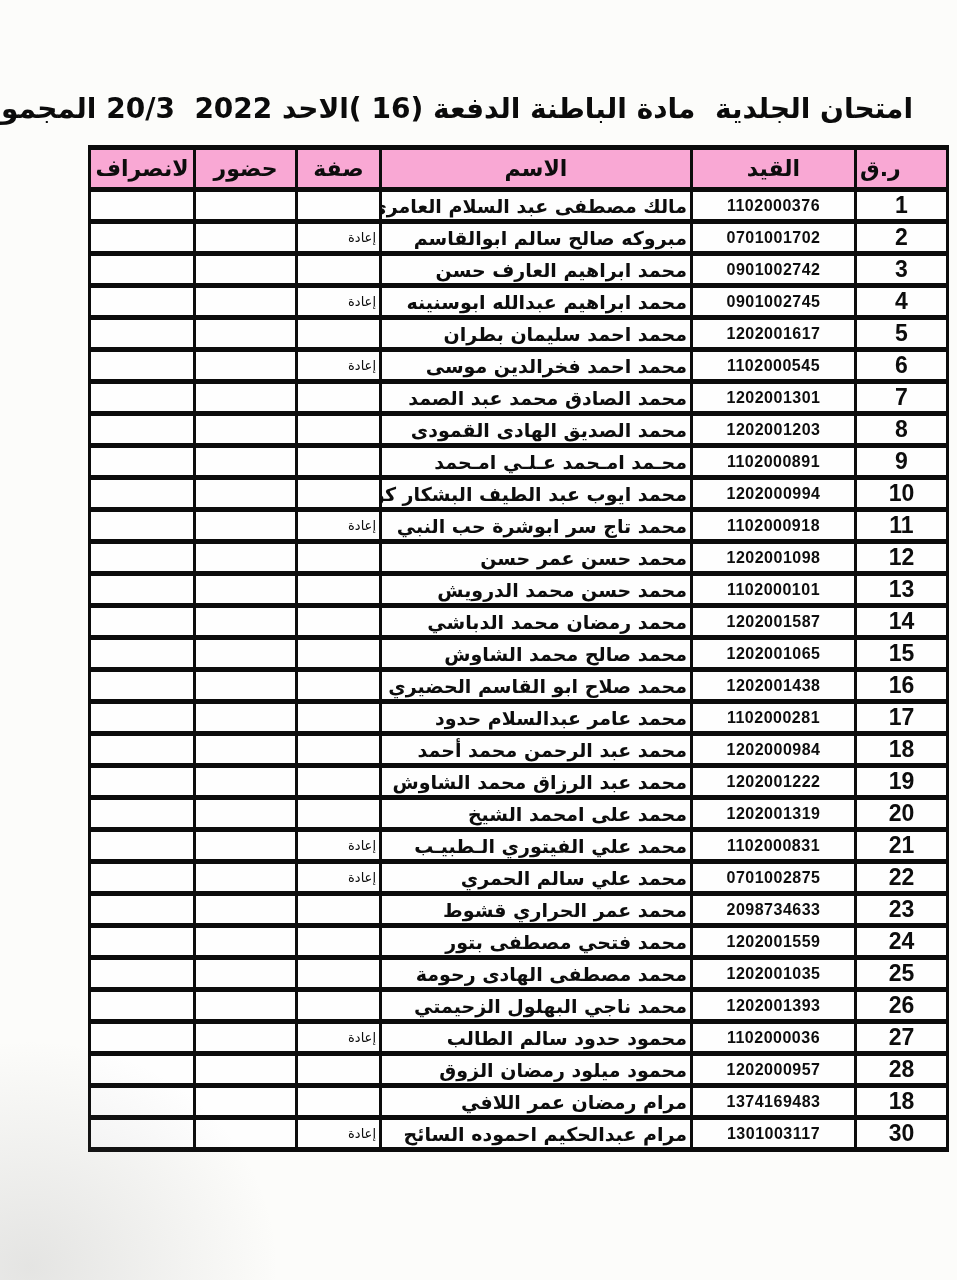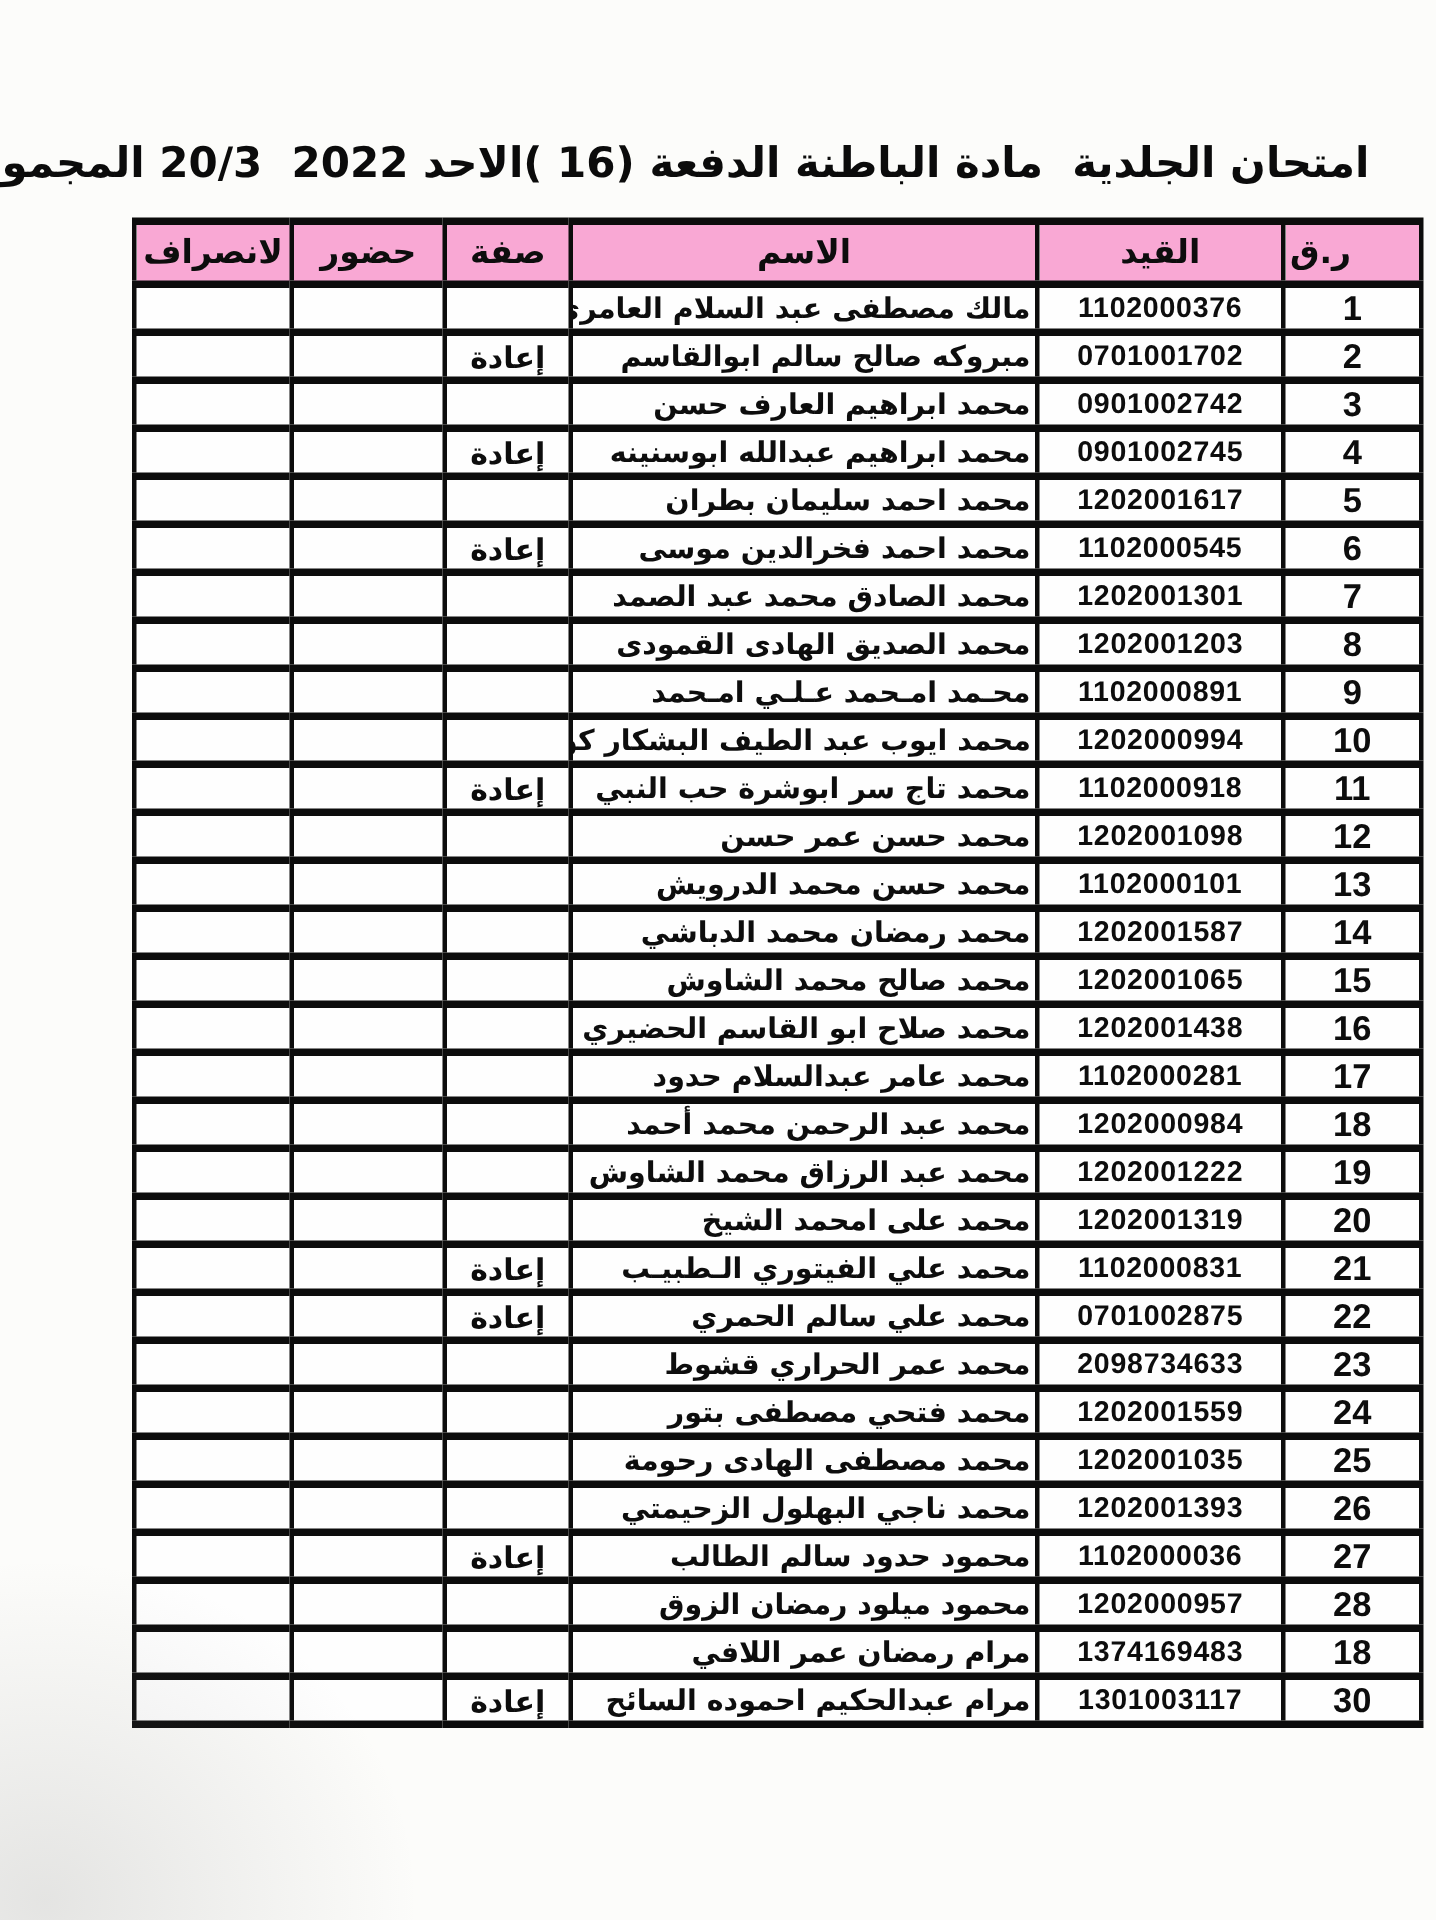--- a/index.html
+++ b/index.html
@@ -51,28 +51,28 @@
     text-align:center;
     font-family:"DejaVu Sans",sans-serif;
   }
   .sheet th.h-num{text-align:left;padding-right:18px;}
   .c-num{
     font-family:"Liberation Sans","DejaVu Sans",sans-serif;
     font-size:23px;font-weight:bold;text-align:center;
   }
   .c-id{
     font-family:"Liberation Sans","DejaVu Sans",sans-serif;
-    font-size:19px;font-weight:bold;text-align:center;letter-spacing:0.5px;
+    font-size:16px;font-weight:bold;text-align:center;letter-spacing:0.5px;
   }
   .c-name{
     font-size:19px;font-weight:bold;text-align:right;padding-right:4px;
     direction:rtl;
   }
   .c-status{
-    font-size:20px;font-weight:bold;text-align:center;direction:rtl;
+    font-size:13px;font-weight:normal;direction:rtl;
   }
   .c-att,.c-dep{background:#fff;}
   .sheet td{background:#fefefe;}
   .sheet th{background:#f9a8d4;}
 </style>
 </head>
 <body>
 
 <div class="title">امتحان الجلدية  مادة الباطنة الدفعة (16 )الاحد 2022  20/3 المجموعة ( 7 )</div>
 

